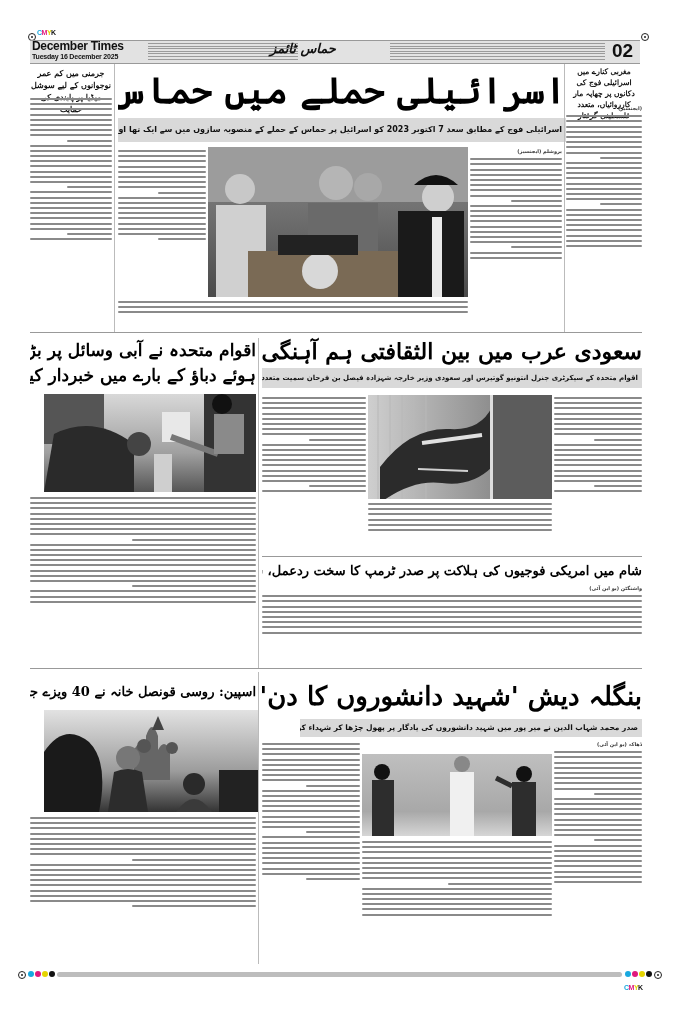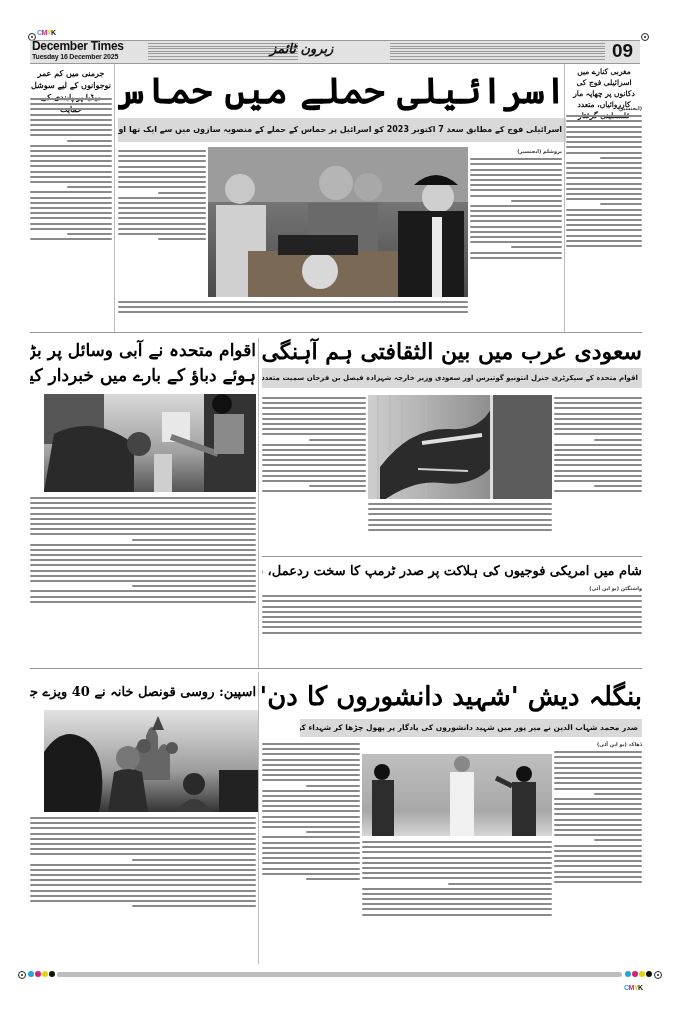--- a/index.html
+++ b/index.html
@@ -60,22 +60,22 @@
   </div>
 <div id="mast-rules-right">
     <div class="rules" style="left: 390px; top: 43px; width: 215px;"></div>
     <div class="rules" style="left: 390px; top: 45.6px; width: 215px;"></div>
     <div class="rules" style="left: 390px; top: 48.2px; width: 215px;"></div>
     <div class="rules" style="left: 390px; top: 50.8px; width: 215px;"></div>
     <div class="rules" style="left: 390px; top: 53.4px; width: 215px;"></div>
     <div class="rules" style="left: 390px; top: 56px; width: 215px;"></div>
     <div class="rules" style="left: 390px; top: 58.6px; width: 215px;"></div>
   </div>
-<div class="abs urdu-mast">زبرون ٹائمز</div>
-<div class="abs pageno">09</div>
+<div class="abs urdu-mast">حماس ٹائمز</div>
+<div class="abs pageno">02</div>
 
 <div class="head" style="left:118px;top:64px;width:448px;height:52px;font-size:36px;line-height:52px">اسرائیلی حملے میں حماس کمانڈر ہلاک</div>
 <div class="strap" style="left:118px;top:118px;width:448px;height:24px;font-size:8px;line-height:24px">اسرائیلی فوج کے مطابق سعد 7 اکتوبر 2023 کو اسرائیل پر حماس کے حملے کے منصوبہ سازوں میں سے ایک تھا اور آخری بقیہ اعلیٰ کمانڈروں میں سے ایک تھا</div>
 
 <div class="photo" style="left:208px;top:147px;width:260px;height:150px;background:linear-gradient(180deg,#8a8a8a 0%,#6c6c6c 50%,#4a4a4a 100%)">
   <svg width="260" height="150" viewBox="0 0 260 150">
     <rect x="0" y="0" width="260" height="55" fill="#9c9c9c"></rect>
     <circle cx="32" cy="42" r="15" fill="#c8c8c8"></circle>
     <rect x="8" y="58" width="50" height="92" fill="#d0d0d0"></rect>
     <circle cx="128" cy="36" r="17" fill="#b5b5b5"></circle>

